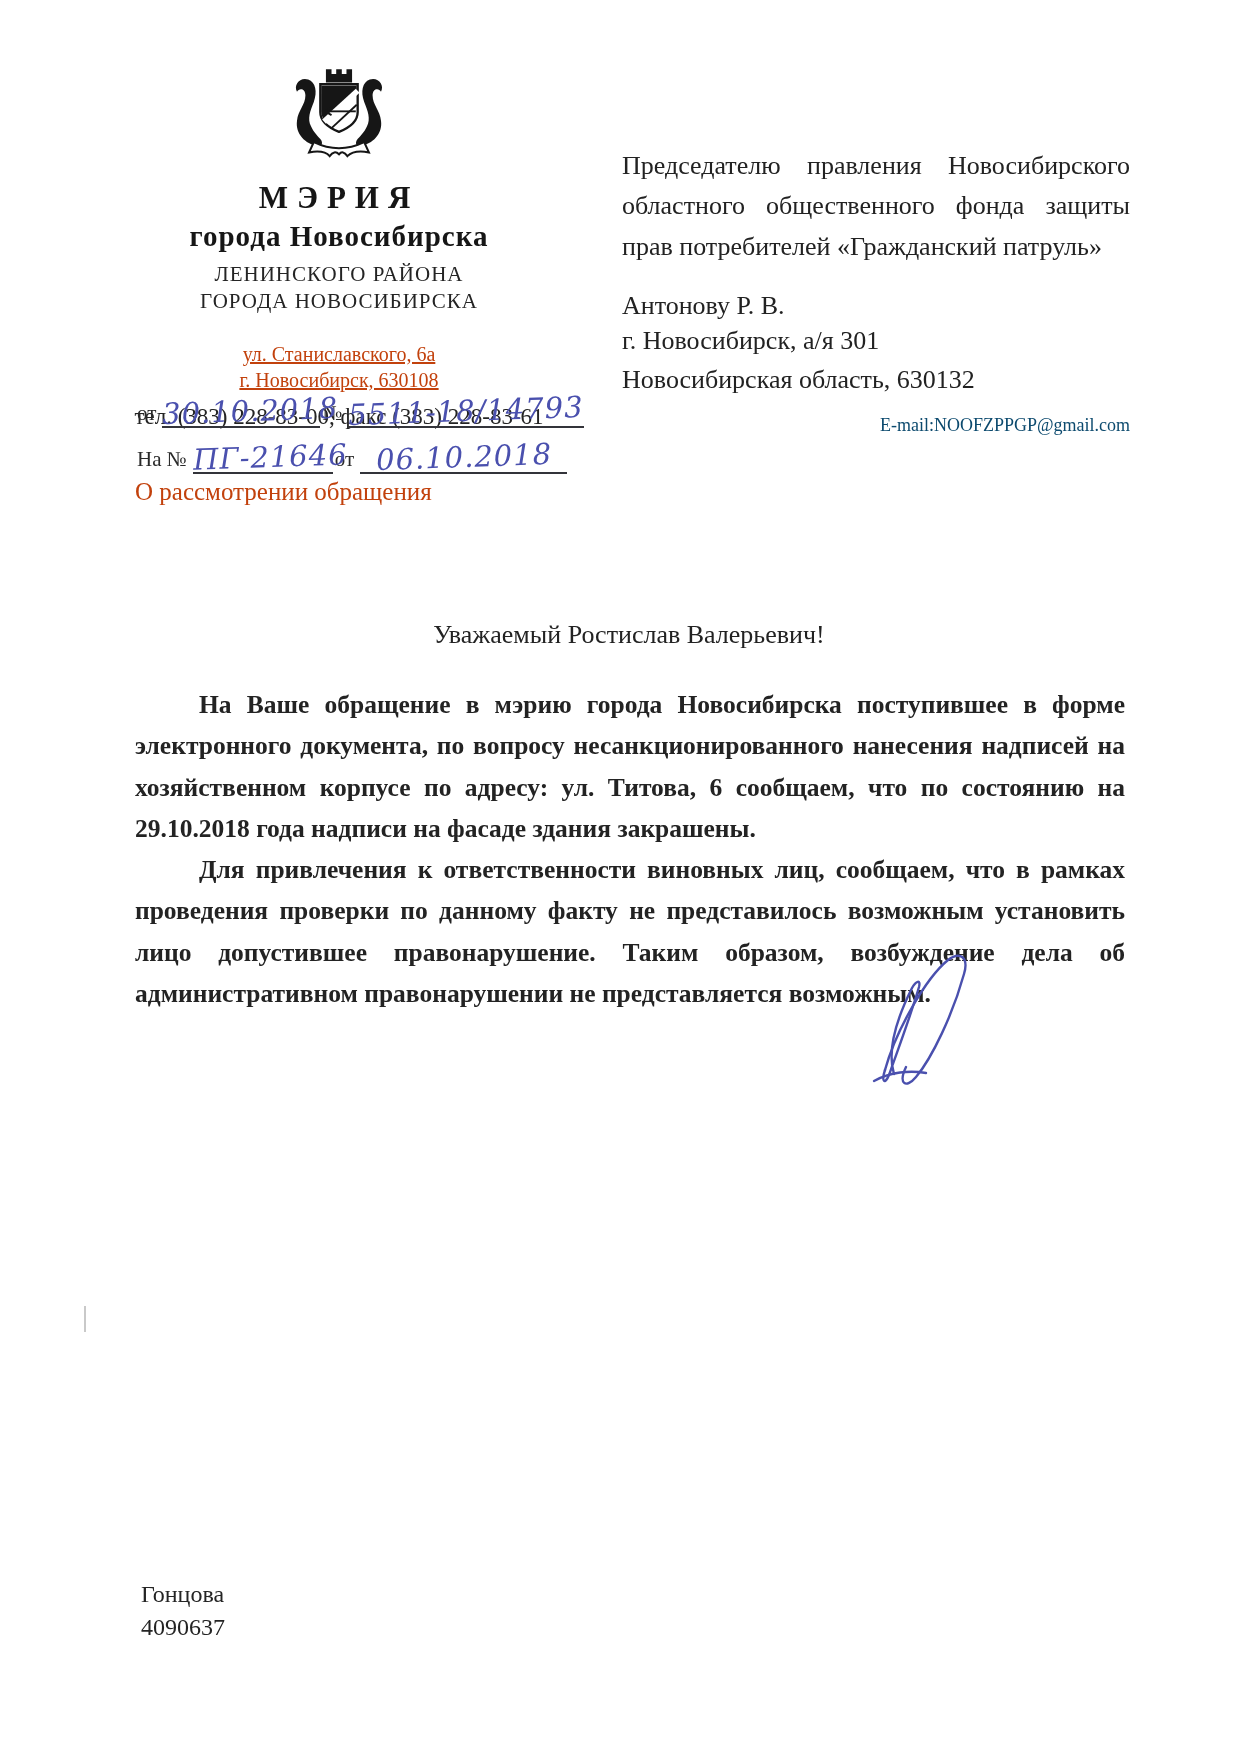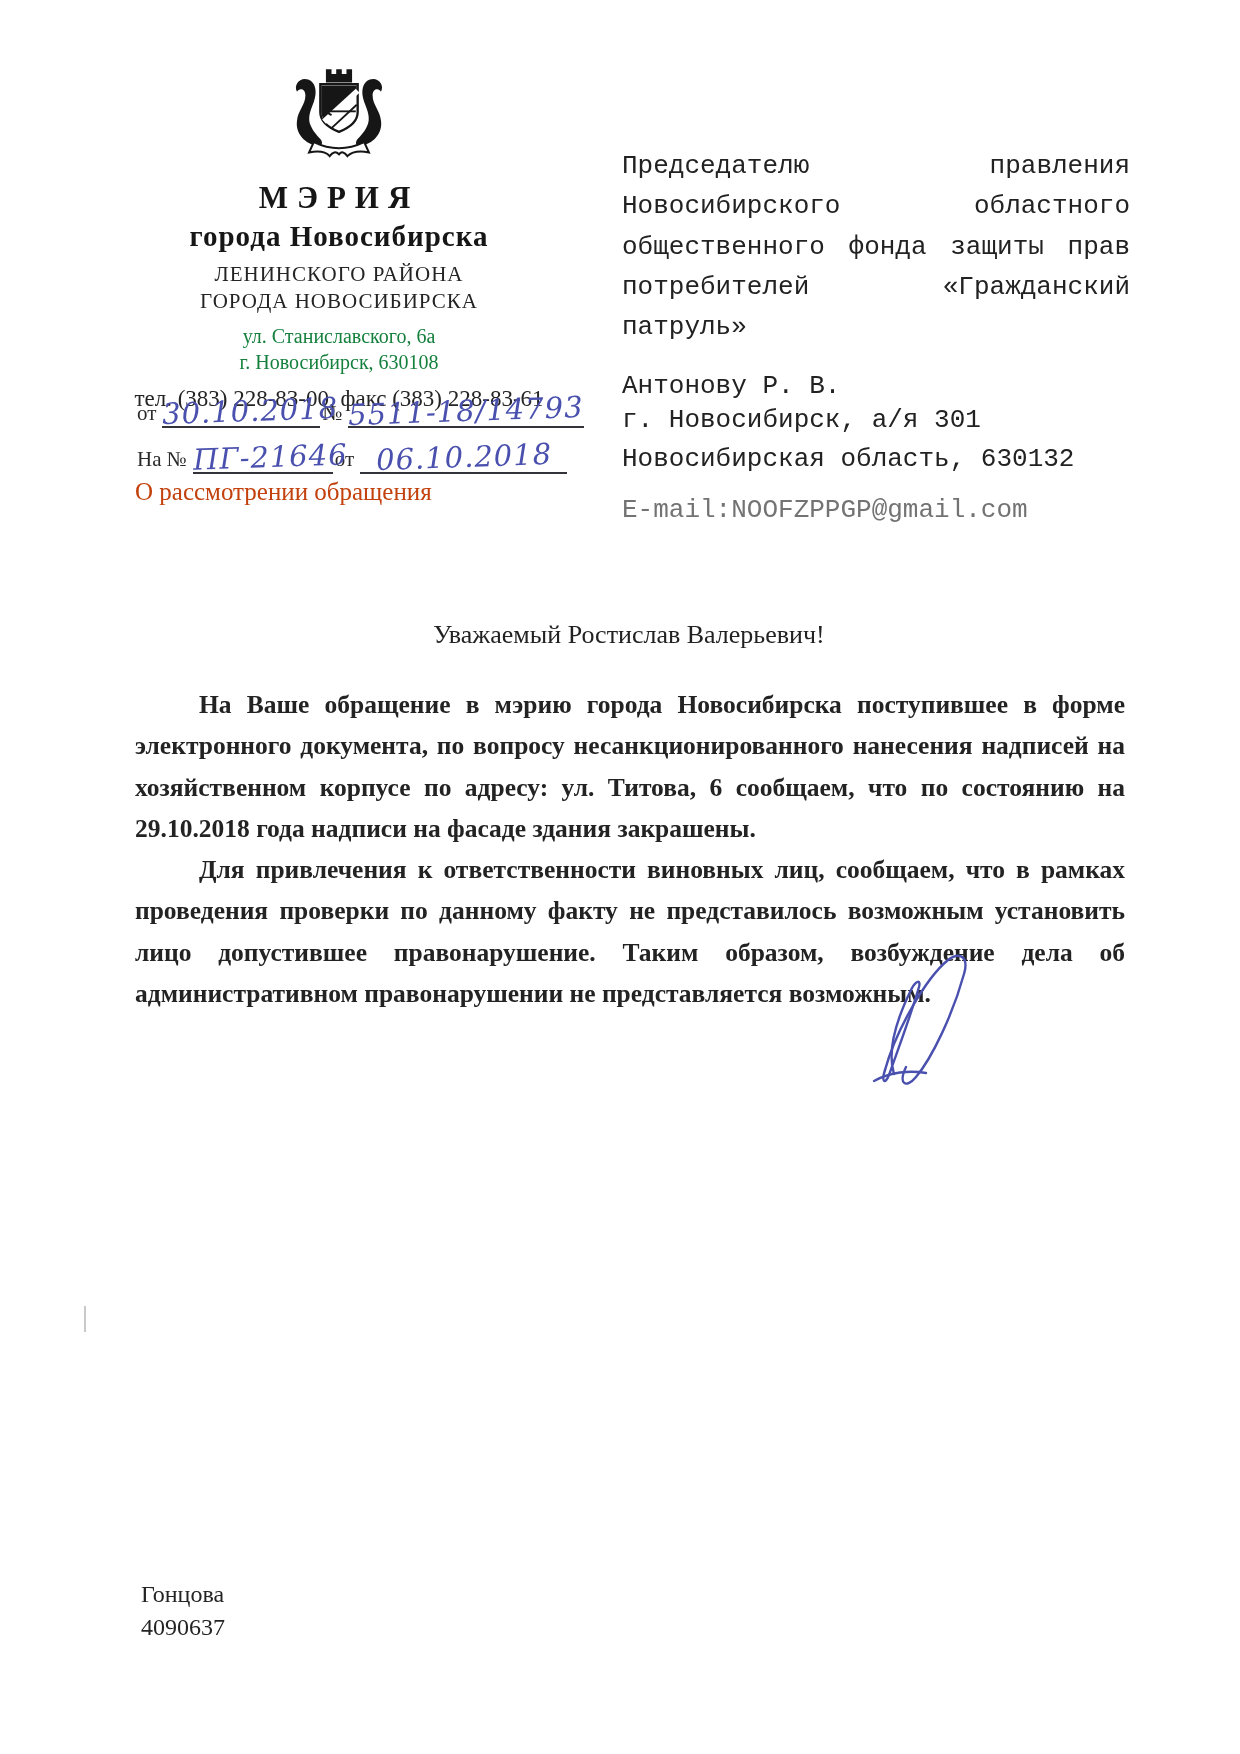--- a/index.html
+++ b/index.html
@@ -11,46 +11,46 @@
     overflow:hidden;
   }
   .page{position:absolute;inset:0;}
 
   
   .letterhead{position:absolute;left:133px;top:58px;width:412px;text-align:center;}
   .coa{display:block;margin:0 auto;}
   .org-main{font-weight:bold;font-size:31px;letter-spacing:9px;margin-top:6px;color:#161616;}
   .org-main2{font-weight:bold;font-size:29px;letter-spacing:1px;margin-top:4px;color:#161616;}
   .org-sub{font-size:21px;letter-spacing:1px;line-height:1.28;margin-top:8px;color:#242424;}
-  .addr{font-size:20px;line-height:1.32;margin-top:8px;color:#15803d;}
+  .addr{font-size:20px;line-height:1.32;margin-top:26px;color:#c2410c;text-decoration:underline;}
   .tel{font-size:23px;margin-top:10px;color:#242424;}
 
   
   .refs{position:absolute;left:135px;top:392px;width:446px;}
   .ref-row{display:flex;align-items:flex-end;margin-bottom:10px;}
   .ref-label{font-size:21px;color:#2a2a2a;padding:0 6px 2px 2px;white-space:nowrap;}
   .fillin{border-bottom:2.5px solid #33343a;text-align:center;position:relative;height:34px;}
   .fillin.date1{width:158px;}
   .fillin.num1{flex:1;}
   .fillin.num2{width:140px;}
   .fillin.date2{flex:1;margin-right:14px;}
   .hand{
     font-family:"DejaVu Serif",cursive;
     font-style:italic;font-size:29px;letter-spacing:1px;
     color:#4a50ae;display:inline-block;transform:rotate(-2deg) translateY(2px);
     white-space:nowrap;
   }
   .subject{position:absolute;left:135px;top:478px;font-size:25px;color:#c2410c;}
 
   
-  .recipient{position:absolute;left:622px;top:146px;width:508px;font-family:Liberation Mono, monospace;}
+  .recipient{position:absolute;left:622px;top:146px;width:508px;}
   .rcp-position{font-size:26px;line-height:1.55;text-align:justify;color:#222;}
   .rcp-name{font-size:26px;margin-top:24px;color:#222;}
   .rcp-addr{font-size:26px;line-height:1.5;color:#222;}
-  .rcp-email{font-size:26px;margin-top:16px;color:#737373;}
+  .rcp-email{font-size:18px;margin-top:16px;color:#0c4a6e;text-align:right;}
 
   
   .salutation{position:absolute;left:135px;top:620px;width:988px;text-align:center;font-size:26px;color:#222;}
   .body-text{position:absolute;left:135px;top:684px;width:990px;font-weight:bold;}
   .body-text p{
     margin:0;font-size:25.5px;line-height:1.62;text-align:justify;
     text-indent:64px;color:#232323;
   }
 
   

